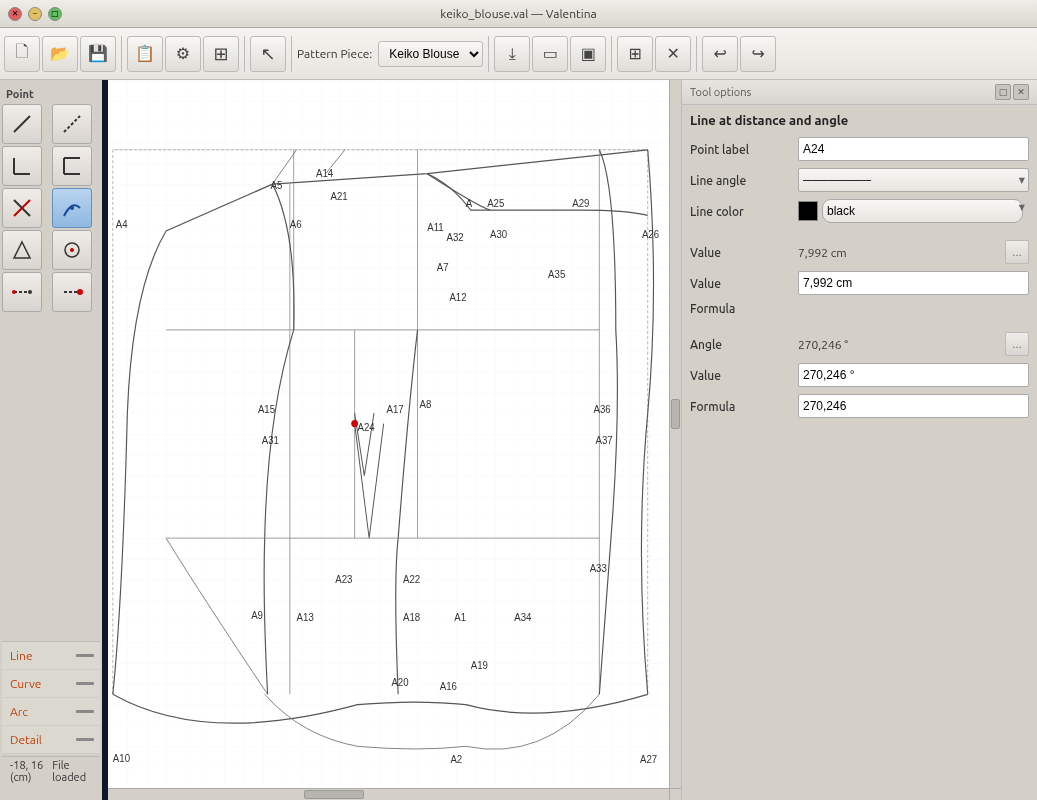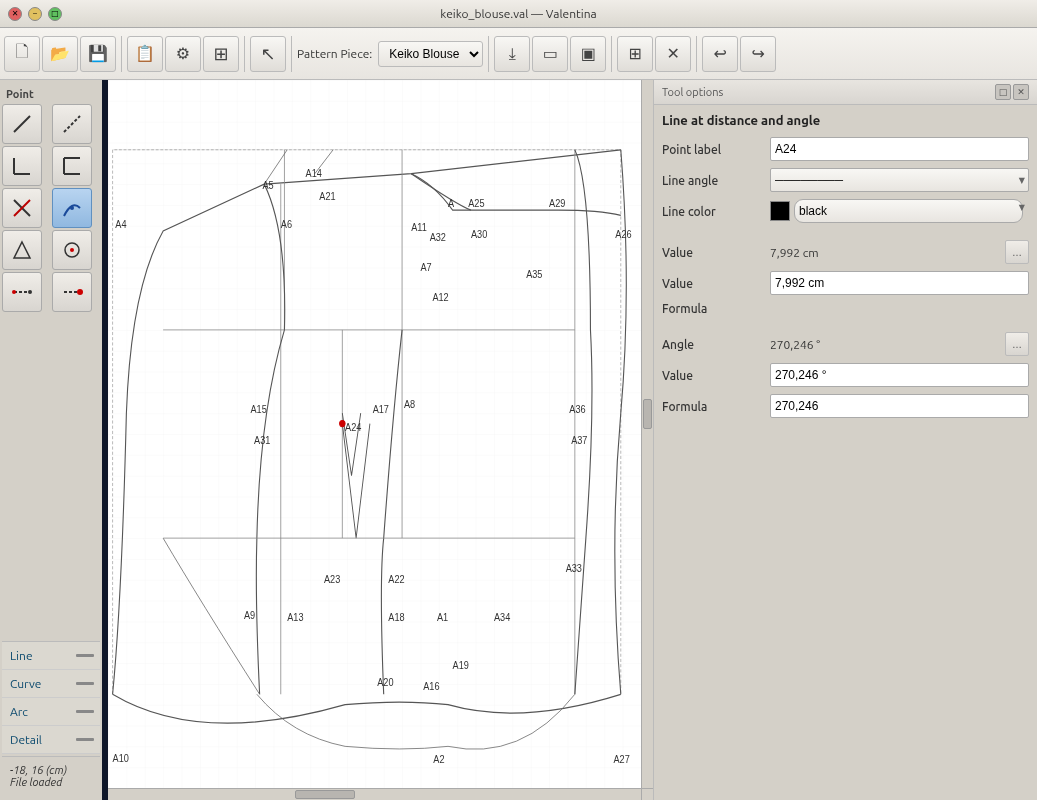--- a/index.html
+++ b/index.html
@@ -84,21 +84,21 @@
     }
     .tool-btn.active { background: linear-gradient(to bottom, #b8d4f0, #90b8e0); border-color: #6090c0; }
 
     
     #categories {
       margin-top: auto;
       border-top: 1px solid #bbb;
     }
     .category-item {
       height: 28px; display: flex; align-items: center; padding: 0 8px;
-      border-bottom: 1px solid #ccc; cursor: pointer; font-size: 12px; color: #0c4a6e;
+      border-bottom: 1px solid #ccc; cursor: pointer; font-size: 12px; color: #c2410c;
       background: #dbd8d0;
       position: relative;
     }
     .category-item::after {
       content: '';
       position: absolute;
       right: 6px;
       width: 18px; height: 3px;
       background: #888;
       border-radius: 1px;
@@ -139,21 +139,21 @@
       position: absolute; left: 35%; top: 1px; bottom: 1px;
       width: 60px; background: #b8b5b0; border: 1px solid #999; border-radius: 2px;
     }
     .scrollbar-corner {
       position: absolute; right: 0; bottom: 0; width: 12px; height: 12px;
       background: #d4d0c8; border-left: 1px solid #aaa; border-top: 1px solid #aaa;
     }
 
     
     #right-panel {
-      width: 384px;
+      width: 356px;
       background: #d4d0c8;
       border-left: 1px solid #bbb;
       display: flex;
       flex-direction: column;
     }
     #tool-options-header {
       background: linear-gradient(to bottom, #e8e5e0, #d8d5d0);
       padding: 4px 8px;
       font-size: 11px;
       color: #555;
@@ -220,24 +220,23 @@
       margin-left: 2px;
     }
     .section-gap { height: 10px; }
 
     
     #statusbar {
       height: 38px;
       background: #d4d0c8;
       border-top: 1px solid #bbb;
       display: flex;
-      flex-direction: column;
+      flex-direction: row;
       justify-content: center;
       padding: 2px 8px;
-      font-style: italic;
     }
     .status-line { font-size: 11px; color: #333; }
 
     
     .pt-label { font-size: 10px; fill: #333; font-family: sans-serif; }
   </style>
 </head>
 <body>
 
 <div id="titlebar">

